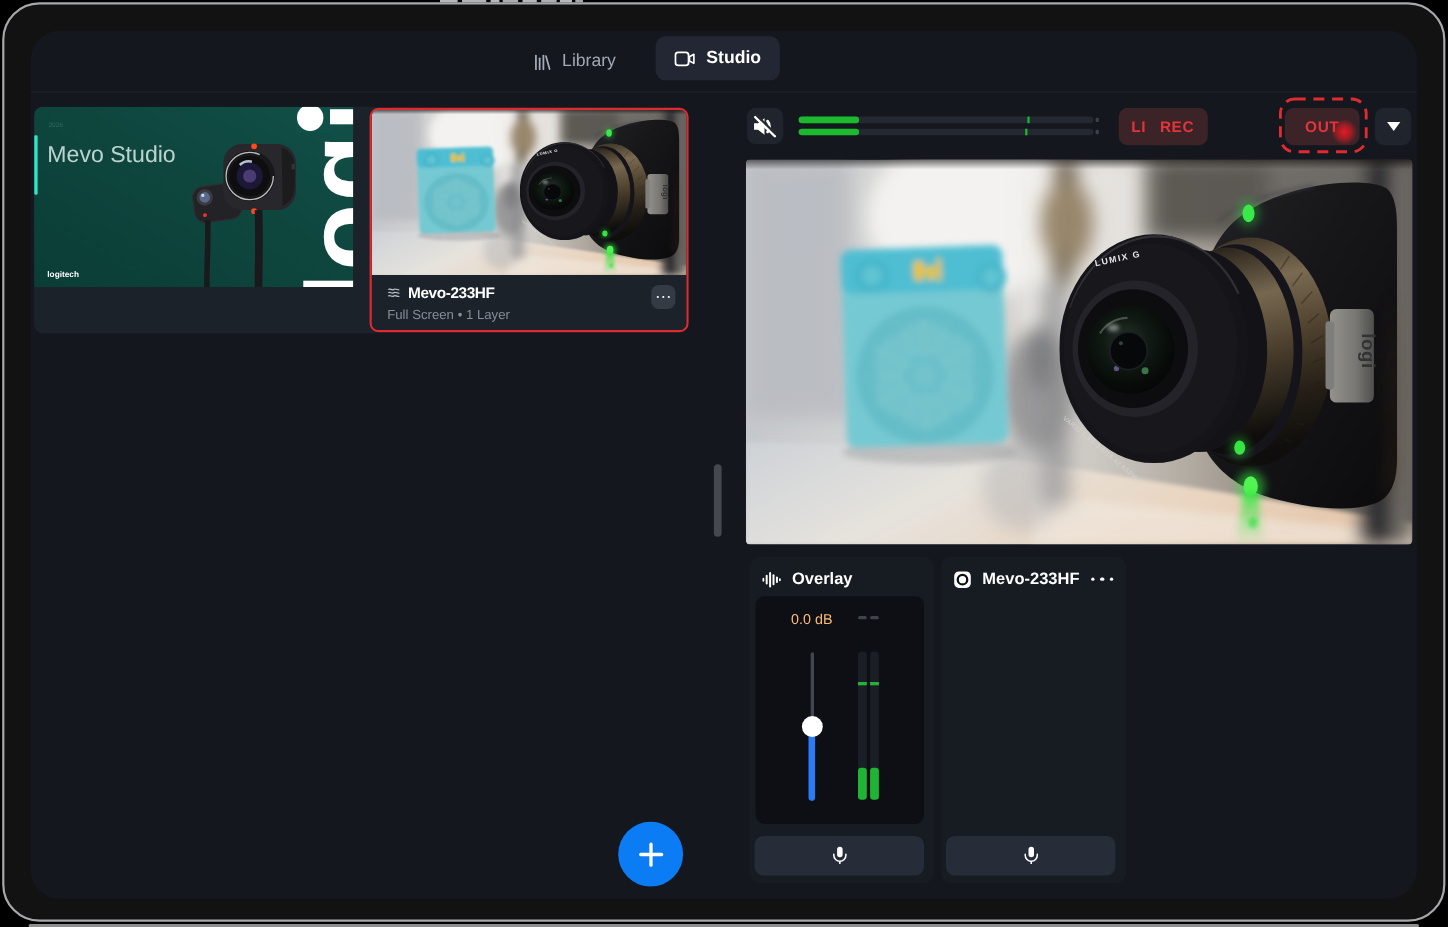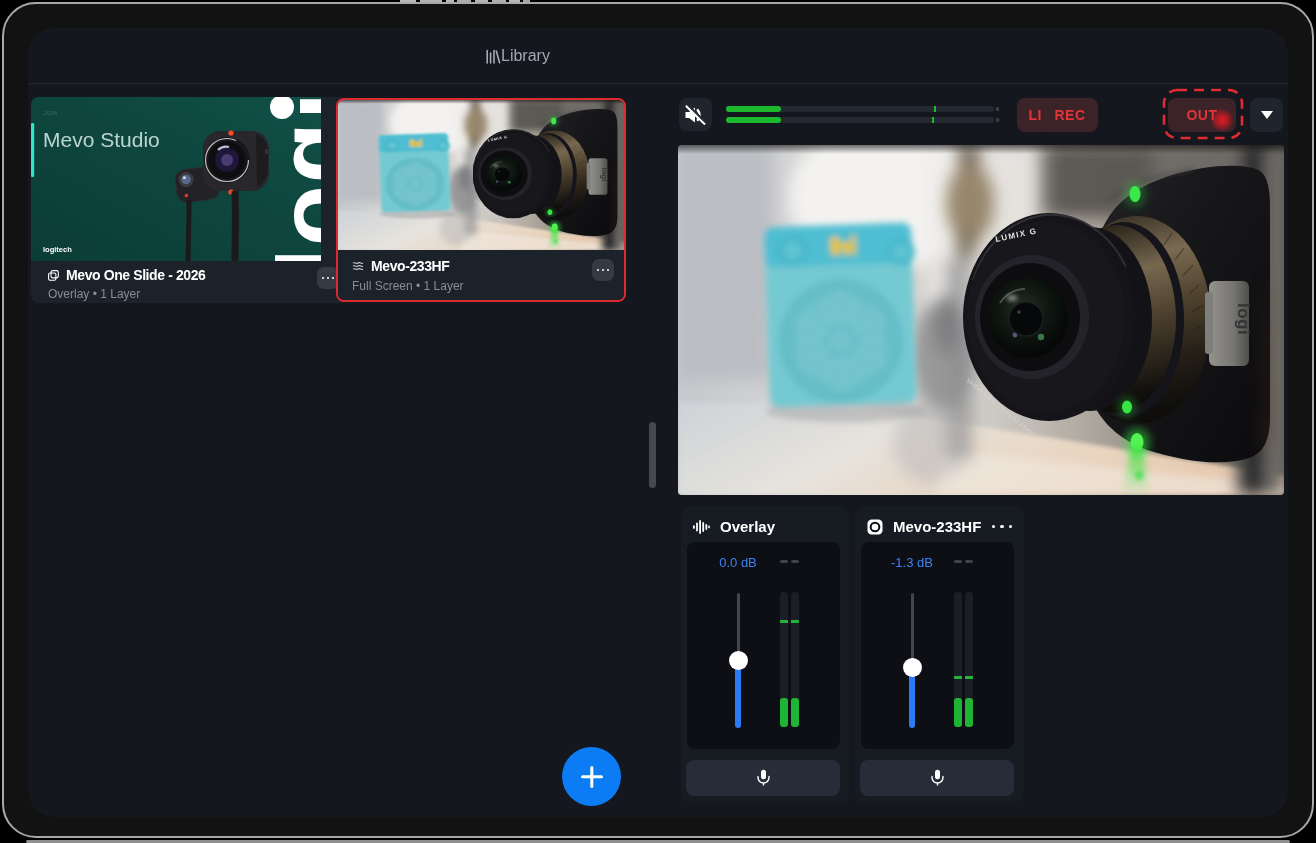--- a/index.html
+++ b/index.html
@@ -4,21 +4,21 @@
 <style>
   * { margin:0; padding:0; box-sizing:border-box; }
   html,body { width:1316px; height:843px; background:#000; overflow:hidden; }
   body { font-family:"Liberation Sans", sans-serif; position:relative; }
   .abs { position:absolute; }
   .frame { left:2px; top:2px; width:1312px; height:836px; border-radius:34px; border:2px solid #a6a8ab; background:#121212; }
   .bstrip { left:26px; top:840px; width:1264px; height:3px; background:#8e8e8e; border-radius:2px; }
   .screen { left:28px; top:28px; width:1260px; height:789px; border-radius:26px; background:#14171d; overflow:hidden; }
   
   .nav { left:0; top:0; width:1260px; height:56px; border-bottom:1px solid #23262d; }
-  .navitem { position:absolute; display:flex; align-items:center; gap:0; color:#a2a8b3; font-size:16px; height:56px; }
+  .navitem { position:absolute; display:flex; align-items:center; gap:10px; color:#a2a8b3; font-size:16px; height:56px; }
   .tab { left:568px; top:5px; width:113px; height:40px; border-radius:9px; background:#222733; display:flex; align-items:center; justify-content:center; gap:10px; color:#fff; font-weight:bold; font-size:16px; }
   
   .card { border-radius:8px; background:#1c222a; overflow:hidden; }
   .card1 { left:3px; top:69px; width:316px; height:206px; }
   .card2 { left:308px; top:70px; width:290px; height:204px; border:2px solid #dc2b31; }
   .cfoot { position:absolute; left:0; bottom:0; width:100%; background:#1c222a; }
   .ctitle { display:flex; align-items:center; gap:7px; color:#fff; font-weight:bold; font-size:14px; letter-spacing:-0.4px; }
   .csub { color:#878d99; font-size:12px; margin-top:3px; }
   .dots-btn { position:absolute; width:22px; height:22px; border-radius:7px; background:#353b45; display:flex; align-items:center; justify-content:center; gap:2.4px; }
   .dots-btn i, .hdots i { display:block; width:2.6px; height:2.6px; border-radius:50%; background:#fff; }
@@ -28,21 +28,21 @@
   .mfill { position:absolute; left:0; top:0; height:6px; border-radius:3px; background:#1cb82e; }
   .mtick { position:absolute; top:0; width:2px; height:6px; background:#1cb82e; }
   .mdot { position:absolute; width:3px; height:4px; border-radius:1px; background:#3a4046; }
   .rbtn { position:absolute; width:56px; height:34px; border-radius:8px; background:#3b2327; color:#e4343a; font-weight:bold; font-size:14px; letter-spacing:0.5px; display:flex; align-items:center; justify-content:center; }
   
   .video { left:650px; top:117px; width:606px; height:350px; border-radius:4px; overflow:hidden; }
   
   .panel { position:absolute; width:168px; height:297px; border-radius:10px; background:#171b22; }
   .phead { position:absolute; left:12px; top:12px; display:flex; align-items:center; gap:10px; color:#fff; font-weight:bold; font-size:15px; }
   .pbox { position:absolute; left:6px; top:36px; width:153px; height:207px; border-radius:8px; background:#0d0f14; }
-  .pdb { position:absolute; top:13px; left:0px; width:102px; text-align:center; color:#3b82f6; font-size:13px; }
+  .pdb { position:absolute; top:13px; left:0px; width:102px; text-align:center; color:#fdba74; font-size:13px; }
   .pdash { position:absolute; width:8px; height:3px; border-radius:1.5px; background:#3e444c; top:18px; }
   .strack { position:absolute; width:3px; border-radius:1.5px; background:#42464e; }
   .sknob { position:absolute; width:19px; height:19px; border-radius:50%; background:#fff; }
   .sblue { position:absolute; width:6px; border-radius:3px; background:#2b7bf7; }
   .vmeter { position:absolute; width:8px; border-radius:4px; background:#1a1e25; top:50px; height:135px; }
   .vgreen { position:absolute; width:8px; border-radius:3px; background:#1fb434; }
   .vdash { position:absolute; width:8px; height:3px; background:#22b438; }
   .micbtn { position:absolute; left:5px; bottom:7px; width:154px; height:36px; border-radius:8px; background:#262d38; display:flex; align-items:center; justify-content:center; }
   .hdots { position:absolute; display:flex; gap:5px; }
   .hdots i { width:3.4px; height:3.4px; }
@@ -75,20 +75,27 @@
       <svg width="15" height="15" viewBox="0 0 15 15">
         <g stroke="#a5abb6" stroke-width="1.6" stroke-linecap="round">
           <line x1="1.2" y1="1.5" x2="1.2" y2="14"></line>
           <line x1="4.6" y1="4" x2="4.6" y2="14"></line>
           <line x1="8" y1="1.5" x2="8" y2="14"></line>
           <line x1="10.3" y1="2" x2="13.6" y2="13.8"></line>
         </g>
       </svg>
       <span>Library</span>
     </div>
+    <div class="abs tab">
+      <svg width="19" height="15" viewBox="0 0 19 15">
+        <rect x="1" y="1.6" width="12" height="11.8" rx="2.6" fill="none" stroke="#fff" stroke-width="1.7"></rect>
+        <path d="M13.8 5.6 L17.8 3.4 V11.6 L13.8 9.4 Z" fill="none" stroke="#fff" stroke-width="1.5" stroke-linejoin="round"></path>
+      </svg>
+      <span>Studio</span>
+    </div>
 
     <div class="abs card card1">
       <svg width="290" height="164" viewBox="0 0 290 164" preserveAspectRatio="none">
         <defs>
           <linearGradient id="gbg" x1="0" y1="1" x2="1" y2="0">
             <stop offset="0" stop-color="#0a3d36"></stop>
             <stop offset="0.55" stop-color="#0e463e"></stop>
             <stop offset="1" stop-color="#115048"></stop>
           </linearGradient>
         </defs>
@@ -121,35 +128,20 @@
           <circle cx="196" cy="63" r="12" fill="#1d1738"></circle>
           <circle cx="196" cy="63" r="6" fill="#4a3c72"></circle>
           <path d="M187 53 a12 12 0 0 1 11-3" stroke="#cdd4ea" stroke-width="2.2" fill="none" opacity="0.9"></path>
           <circle cx="200" cy="36" r="2.6" fill="#ff4a1e"></circle>
           <circle cx="200" cy="95" r="2.6" fill="#ff4a1e"></circle>
           <rect x="234" y="52" width="3" height="5" fill="#333338"></rect>
         </g>
         <path d="M204 94 C205 120 204 145 204 164" stroke="#1a1a1d" stroke-width="7" fill="none"></path>
         <text x="12" y="155" font-size="7.5" font-weight="bold" fill="#ffffff">logitech</text>
       </svg>
-      <div class="cfoot" style="height:42px;">
-        <div class="ctitle" style="position:absolute;left:17px;top:6px;">
-          <svg width="11" height="11" viewBox="0 0 11 11" fill="none" stroke="#fff" stroke-width="1.1">
-            <rect x="3" y="0.6" width="7.3" height="7.3" rx="1.6"></rect>
-            <rect x="0.6" y="3" width="7.3" height="7.3" rx="1.6"></rect>
-          </svg>
-          <span>Mevo One Slide - 2026</span>
-        </div>
-        <div class="csub" style="position:absolute;left:17px;top:23px;">Overlay • 1 Layer</div>
-        <div class="dots-btn" style="right:8px;top:6px;">
-          <i></i>
-          <i></i>
-          <i></i>
-        </div>
-      </div>
     </div>
 
     <div class="abs card card2">
       <div class="abs" style="left:0;top:0;width:286px;height:150px;overflow:hidden;">
         <svg width="286" height="150" viewBox="0 0 606 350" preserveAspectRatio="none">
       <defs>
         <linearGradient id="wallb" x1="0" y1="0" x2="1" y2="0">
           <stop offset="0" stop-color="#c5c8cc"></stop>
               <stop offset="0.28" stop-color="#dbdad8"></stop>
               <stop offset="0.5" stop-color="#d0cdc8"></stop>
@@ -623,34 +615,20 @@
           <rect x="0.5" y="0.5" width="16" height="16" rx="4.5" fill="#fff"></rect>
           <circle cx="8.5" cy="8.5" r="4.6" fill="none" stroke="#0d0f14" stroke-width="2.2"></circle>
         </svg>
         <span>Mevo-233HF</span>
       </div>
       <div class="hdots" style="right:12px;top:19px;">
         <i></i>
         <i></i>
         <i></i>
       </div>
-      <div class="pbox">
-        <div class="pdb">-1.3 dB</div>
-        <div class="pdash" style="left:93px;"></div>
-        <div class="pdash" style="left:103.5px;"></div>
-        <div class="strack" style="left:49.5px;top:51px;height:135px;"></div>
-        <div class="sblue" style="left:48px;top:129px;height:57px;"></div>
-        <div class="sknob" style="left:41.5px;top:115.5px;"></div>
-        <div class="vmeter" style="left:93px;"></div>
-        <div class="vmeter" style="left:103.5px;"></div>
-        <div class="vdash" style="left:93px;top:134px;background:#22b438;"></div>
-        <div class="vdash" style="left:103.5px;top:134px;background:#22b438;"></div>
-        <div class="vgreen" style="left:93px;top:156px;height:29px;"></div>
-        <div class="vgreen" style="left:103.5px;top:156px;height:29px;"></div>
-      </div>
       <div class="micbtn">
         <svg width="13" height="18" viewBox="0 0 13 18">
           <rect x="4" y="0.8" width="5" height="9.5" rx="2.5" fill="#fff"></rect>
           <path d="M1 7.5 v1 a5.5 5.5 0 0 0 11 0 v-1" fill="none" stroke="#fff" stroke-width="1.4" stroke-linecap="round"></path>
           <line x1="6.5" y1="14" x2="6.5" y2="16.5" stroke="#fff" stroke-width="1.4"></line>
         </svg>
       </div>
     </div>
   </div>
 

